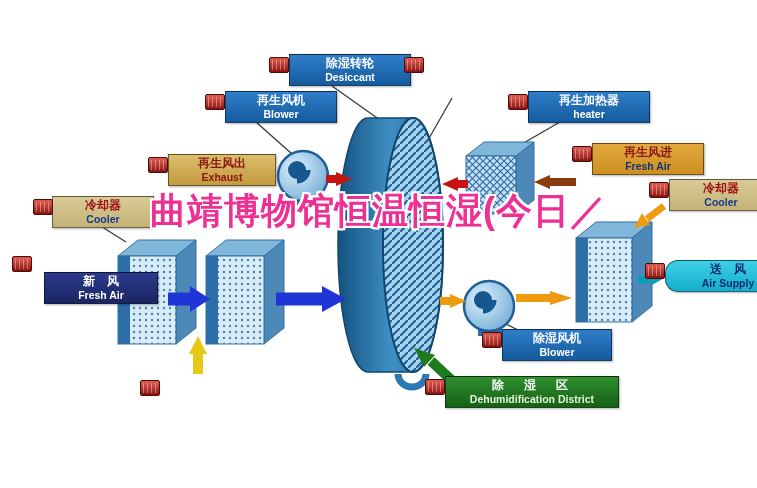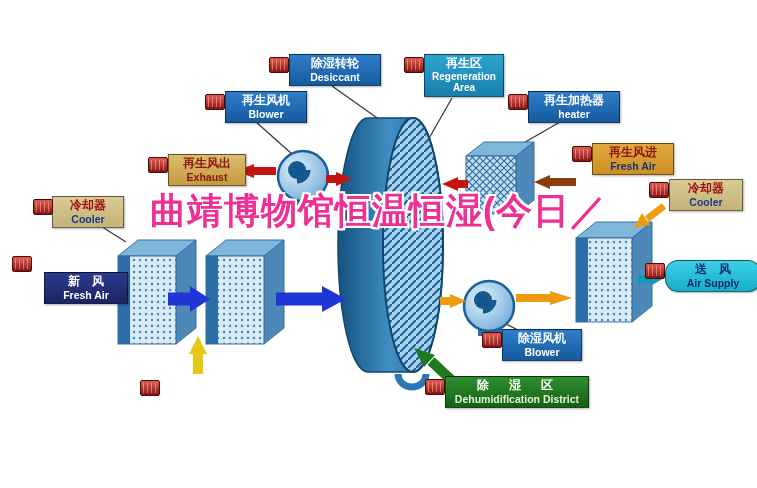--- a/index.html
+++ b/index.html
@@ -2,21 +2,21 @@
 <html><head>
 <meta charset="utf-8">
 <style>
   html,body{margin:0;padding:0;background:#fff;}
   #stage{position:relative;width:757px;height:488px;background:#ffffff;overflow:hidden;
          font-family:"Liberation Sans","DejaVu Sans",sans-serif;}
   #diagram-svg{position:absolute;left:0;top:0;z-index:10;}
 
   
   .label{position:absolute;z-index:20;border:1px solid rgba(0,0,0,.5);text-align:center;
-         padding:2px 6px;line-height:1.15;box-shadow:1px 1px 2px rgba(0,0,0,.3);}
+         padding:2px 21px;line-height:1.15;box-shadow:1px 1px 2px rgba(0,0,0,.3);}
   .label .zh{display:block;font-weight:bold;font-size:12px;}
   .label .en{display:block;font-weight:bold;font-size:10.5px;word-break:break-all;}
 
   .lb-blue{background:linear-gradient(#2f7ec9,#155a9e);}
   .lb-blue .zh,.lb-blue .en{color:#ffffff;}
   .lb-teal{background:linear-gradient(#2da3cf,#187fae);}
   .lb-teal .zh,.lb-teal .en{color:#ffffff;}
   .lb-tan{background:linear-gradient(#dcbd6e,#c29a3e);}
   .lb-tan .zh{color:#8b1414;} .lb-tan .en{color:#8b1414;}
   .lb-khaki{background:linear-gradient(#d9cb96,#c4b277);}
@@ -221,24 +221,20 @@
   <div class="label lb-blue" id="lab-regen-blower">
     <span class="zh">再生风机</span>
     <span class="en">Blower</span>
   </div>
 
   <div class="label lb-blue" id="lab-desiccant">
     <span class="zh">除湿转轮</span>
     <span class="en">Desiccant</span>
   </div>
 
-  <div class="label lb-teal" id="lab-regen-area">
-    <span class="zh">再生区</span>
-    <span class="en">Regeneration Area</span>
-  </div>
 
   <div class="label lb-tan" id="lab-exhaust">
     <span class="zh">再生风出</span>
     <span class="en">Exhaust</span>
   </div>
 
   <div class="label lb-blue" id="lab-heater">
     <span class="zh">再生加热器</span>
     <span class="en">heater</span>
   </div>

